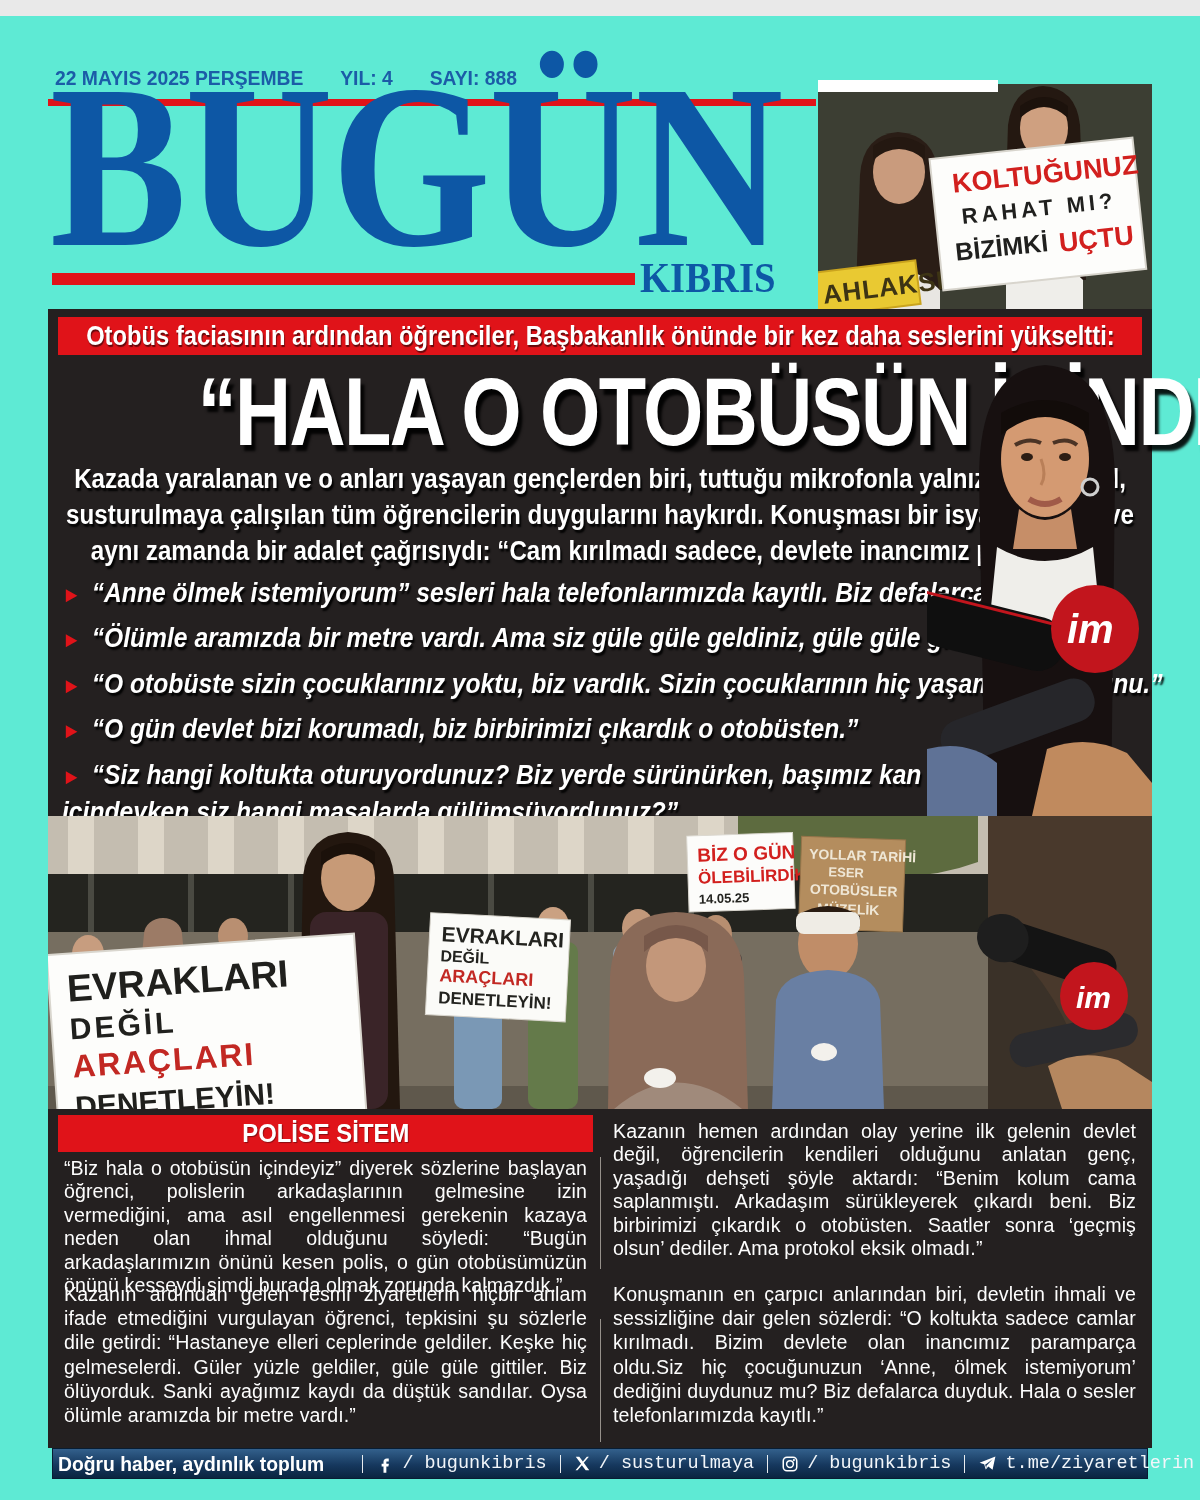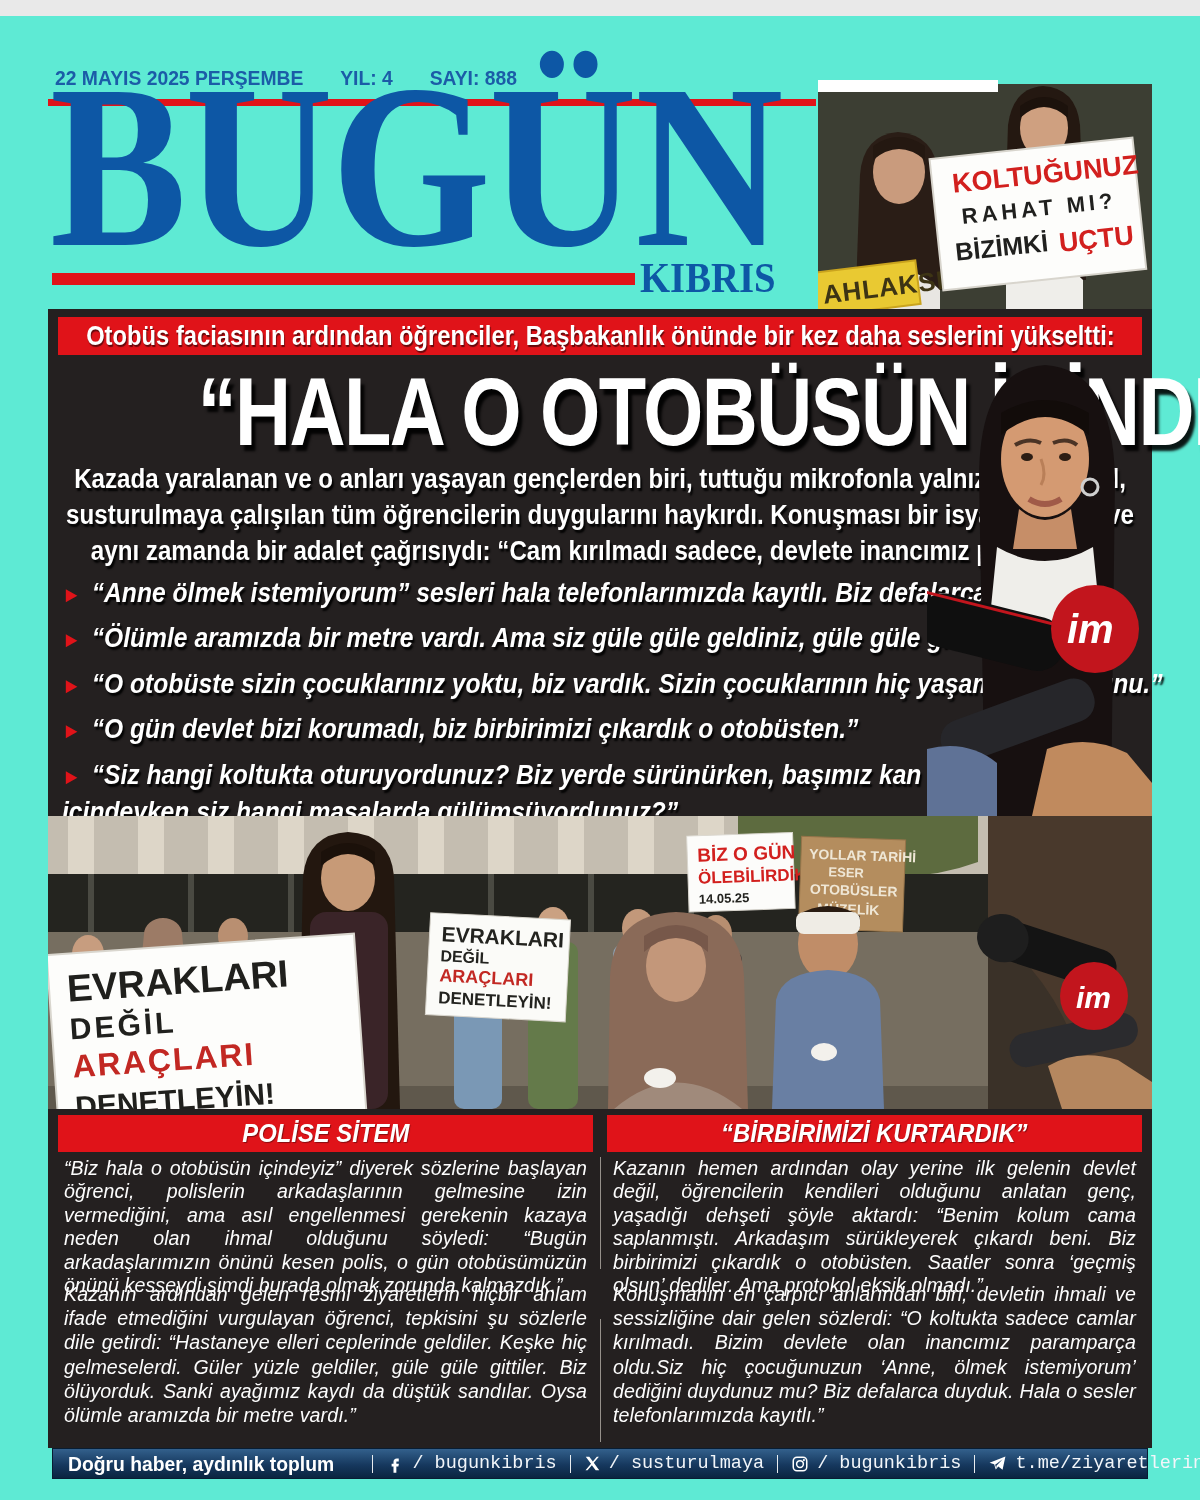--- a/index.html
+++ b/index.html
@@ -33,34 +33,34 @@
   .bullet{color:#fff;font-weight:bold;font-style:italic;font-size:28px;line-height:1.32;
           margin-bottom:8.5px;text-shadow:2px 3px 2px rgba(0,0,0,.95);white-space:nowrap;}
   .bullet.wrap{white-space:normal;max-width:1040px;}
   .tri{color:#e01319;font-style:normal;font-size:22px;margin-right:12px;text-shadow:none;}
   
   .main-photo{position:absolute;left:0px;top:507px;width:1104px;height:293px;overflow:hidden;}
   .cutout{position:absolute;left:927px;top:313px;width:225px;height:487px;overflow:hidden;z-index:4;}
   svg text{font-family:"Liberation Sans",sans-serif;}
   
   .news-grid{position:absolute;left:10px;top:806px;width:1084px;}
-  .news-row{display:grid;grid-template-columns:1fr 1fr;column-gap:14px;position:relative;font-style:italic;}
+  .news-row{display:grid;grid-template-columns:1fr 1fr;column-gap:14px;position:relative;}
   .news-row.r1{height:156px;margin-bottom:6px;}
   .news-row.r2{height:167px;}
   .news-row::after{content:"";position:absolute;left:50%;top:42px;bottom:2px;width:1px;background:#96918b;}
   .news-head{height:37px;background:#e01319;display:flex;align-items:center;justify-content:center;}
   .news-head span{color:#fff;font-weight:bold;font-size:26.5px;white-space:nowrap;display:inline-block;
           transform:scaleX(.9);text-shadow:1px 1px 1px rgba(0,0,0,.4);}
   .news-body{padding:5px 6px 0 6px;color:#fdfdfd;font-size:19.6px;line-height:23.4px;
           text-align:justify;letter-spacing:.1px;}
   .news-row.r2 .news-body{line-height:24.2px;}
   .footer-bar{position:absolute;left:52px;top:1432px;width:1096px;height:31px;box-sizing:border-box;
           background:linear-gradient(#33608c 0%,#16385e 55%,#0a2440 100%);
           border:1px solid #081d33;display:flex;align-items:center;color:#fff;
-          font-size:18.5px;padding:0 15px;}
+          font-size:18.5px;padding:0 5px;}
   .slogan{font-weight:bold;font-size:21px;transform:scaleX(.92);transform-origin:left;
           white-space:nowrap;margin-right:2px;}
   .sep{width:1px;height:18px;background:rgba(255,255,255,.9);margin:0 13px;flex:0 0 auto;}
   .handle{white-space:nowrap;color:#f2f6fa;font-family:Liberation Mono, monospace;}
   .ficon{display:inline-flex;align-items:center;margin-right:8px;}
 </style>
 </head>
 <body>
 
 <div class="page">
@@ -238,23 +238,20 @@
 
     <div class="news-grid">
       <div class="news-row r1">
         <div class="news-box">
           <div class="news-head">
             <span>POLİSE SİTEM</span>
           </div>
           <div class="news-body">“Biz hala o otobüsün içindeyiz” diyerek sözlerine başlayan öğrenci, polislerin arkadaşlarının gelmesine izin vermediğini, ama asıl engellenmesi gerekenin kazaya neden olan ihmal olduğunu söyledi: “Bugün arkadaşlarımızın önünü kesen polis, o gün otobüsümüzün önünü kesseydi şimdi burada olmak zorunda kalmazdık.”</div>
         </div>
         <div class="news-box">
-          <div class="news-head">
-            <span>“BİRBİRİMİZİ KURTARDIK”</span>
-          </div>
           <div class="news-body">Kazanın hemen ardından olay yerine ilk gelenin devlet değil, öğrencilerin kendileri olduğunu anlatan genç, yaşadığı dehşeti şöyle aktardı: “Benim kolum cama saplanmıştı. Arkadaşım sürükleyerek çıkardı beni. Biz birbirimizi çıkardık o otobüsten. Saatler sonra ‘geçmiş olsun’ dediler. Ama protokol eksik olmadı.”</div>
         </div>
       </div>
       <div class="news-row r2">
         <div class="news-box">
           <div class="news-body">Kazanın ardından gelen resmi ziyaretlerin hiçbir anlam ifade etmediğini vurgulayan öğrenci, tepkisini şu sözlerle dile getirdi: “Hastaneye elleri ceplerinde geldiler. Keşke hiç gelmeselerdi. Güler yüzle geldiler, güle güle gittiler. Biz ölüyorduk. Sanki ayağımız kaydı da düştük sandılar. Oysa ölümle aramızda bir metre vardı.”</div>
         </div>
         <div class="news-box">
           <div class="news-body">Konuşmanın en çarpıcı anlarından biri, devletin ihmali ve sessizliğine dair gelen sözlerdi: “O koltukta sadece camlar kırılmadı. Bizim devlete olan inancımız paramparça oldu.Siz hiç çocuğunuzun ‘Anne, ölmek istemiyorum’ dediğini duydunuz mu? Biz defalarca duyduk. Hala o sesler telefonlarımızda kayıtlı.”</div>
         </div>

